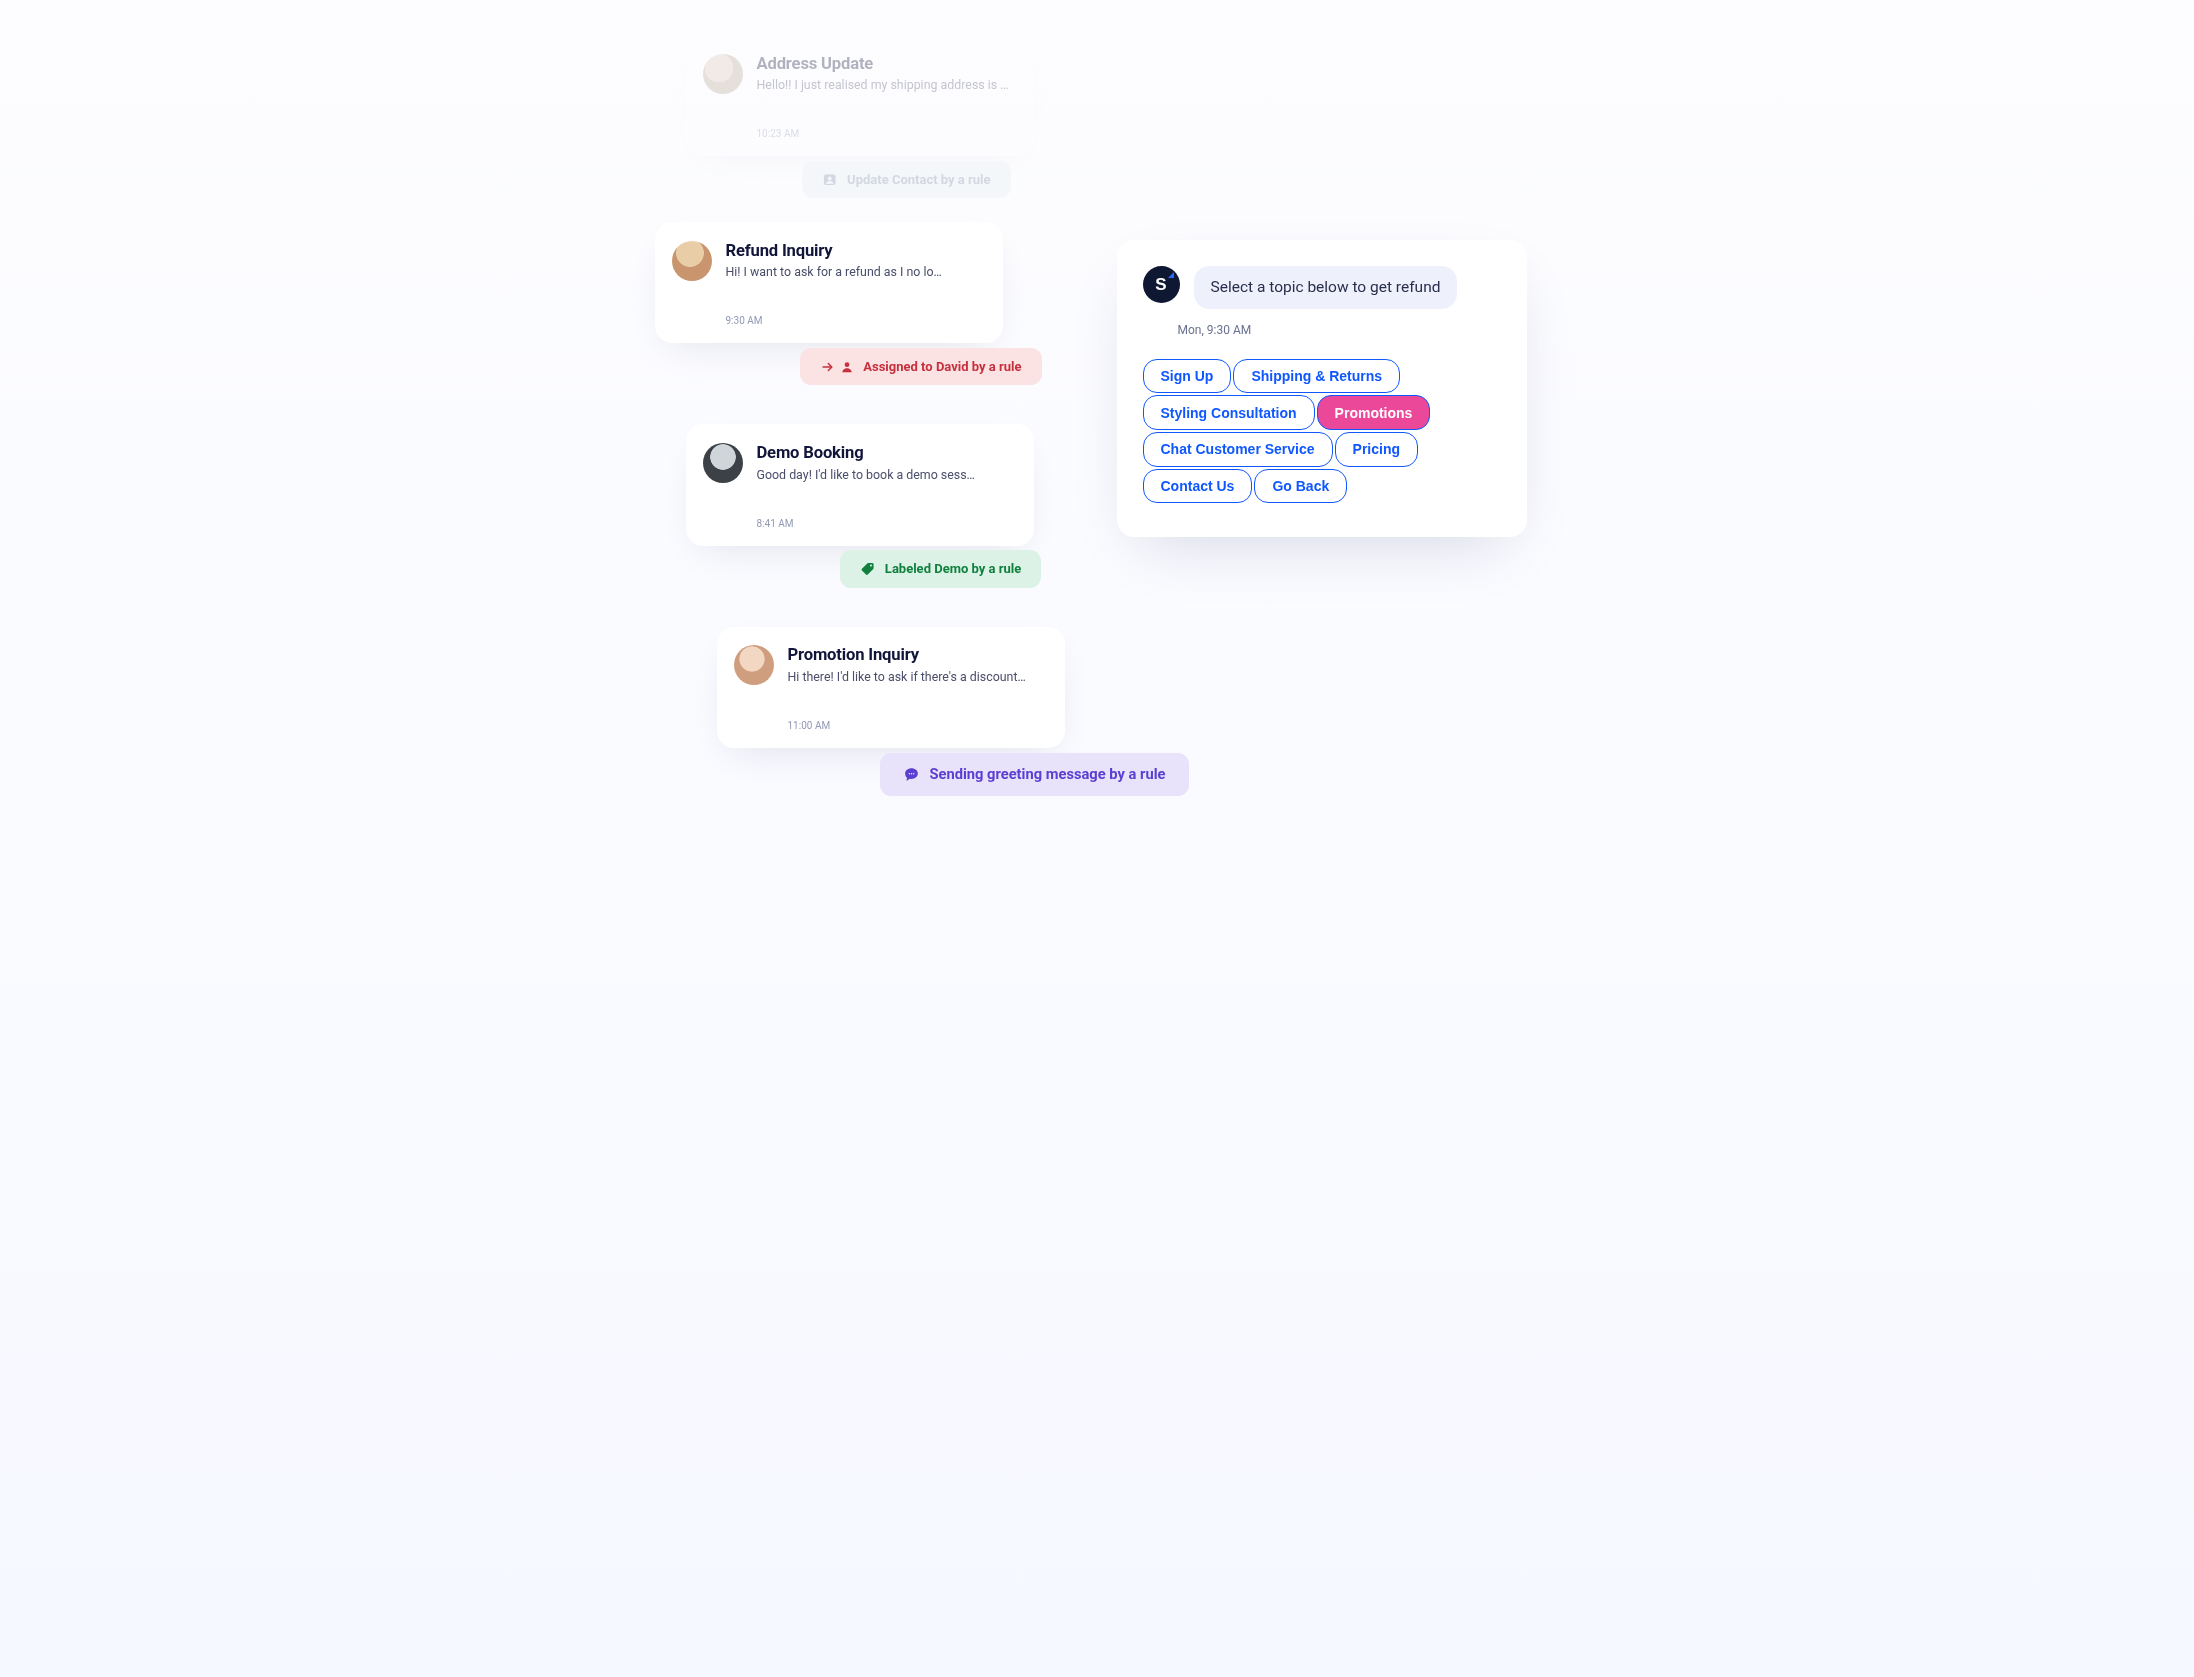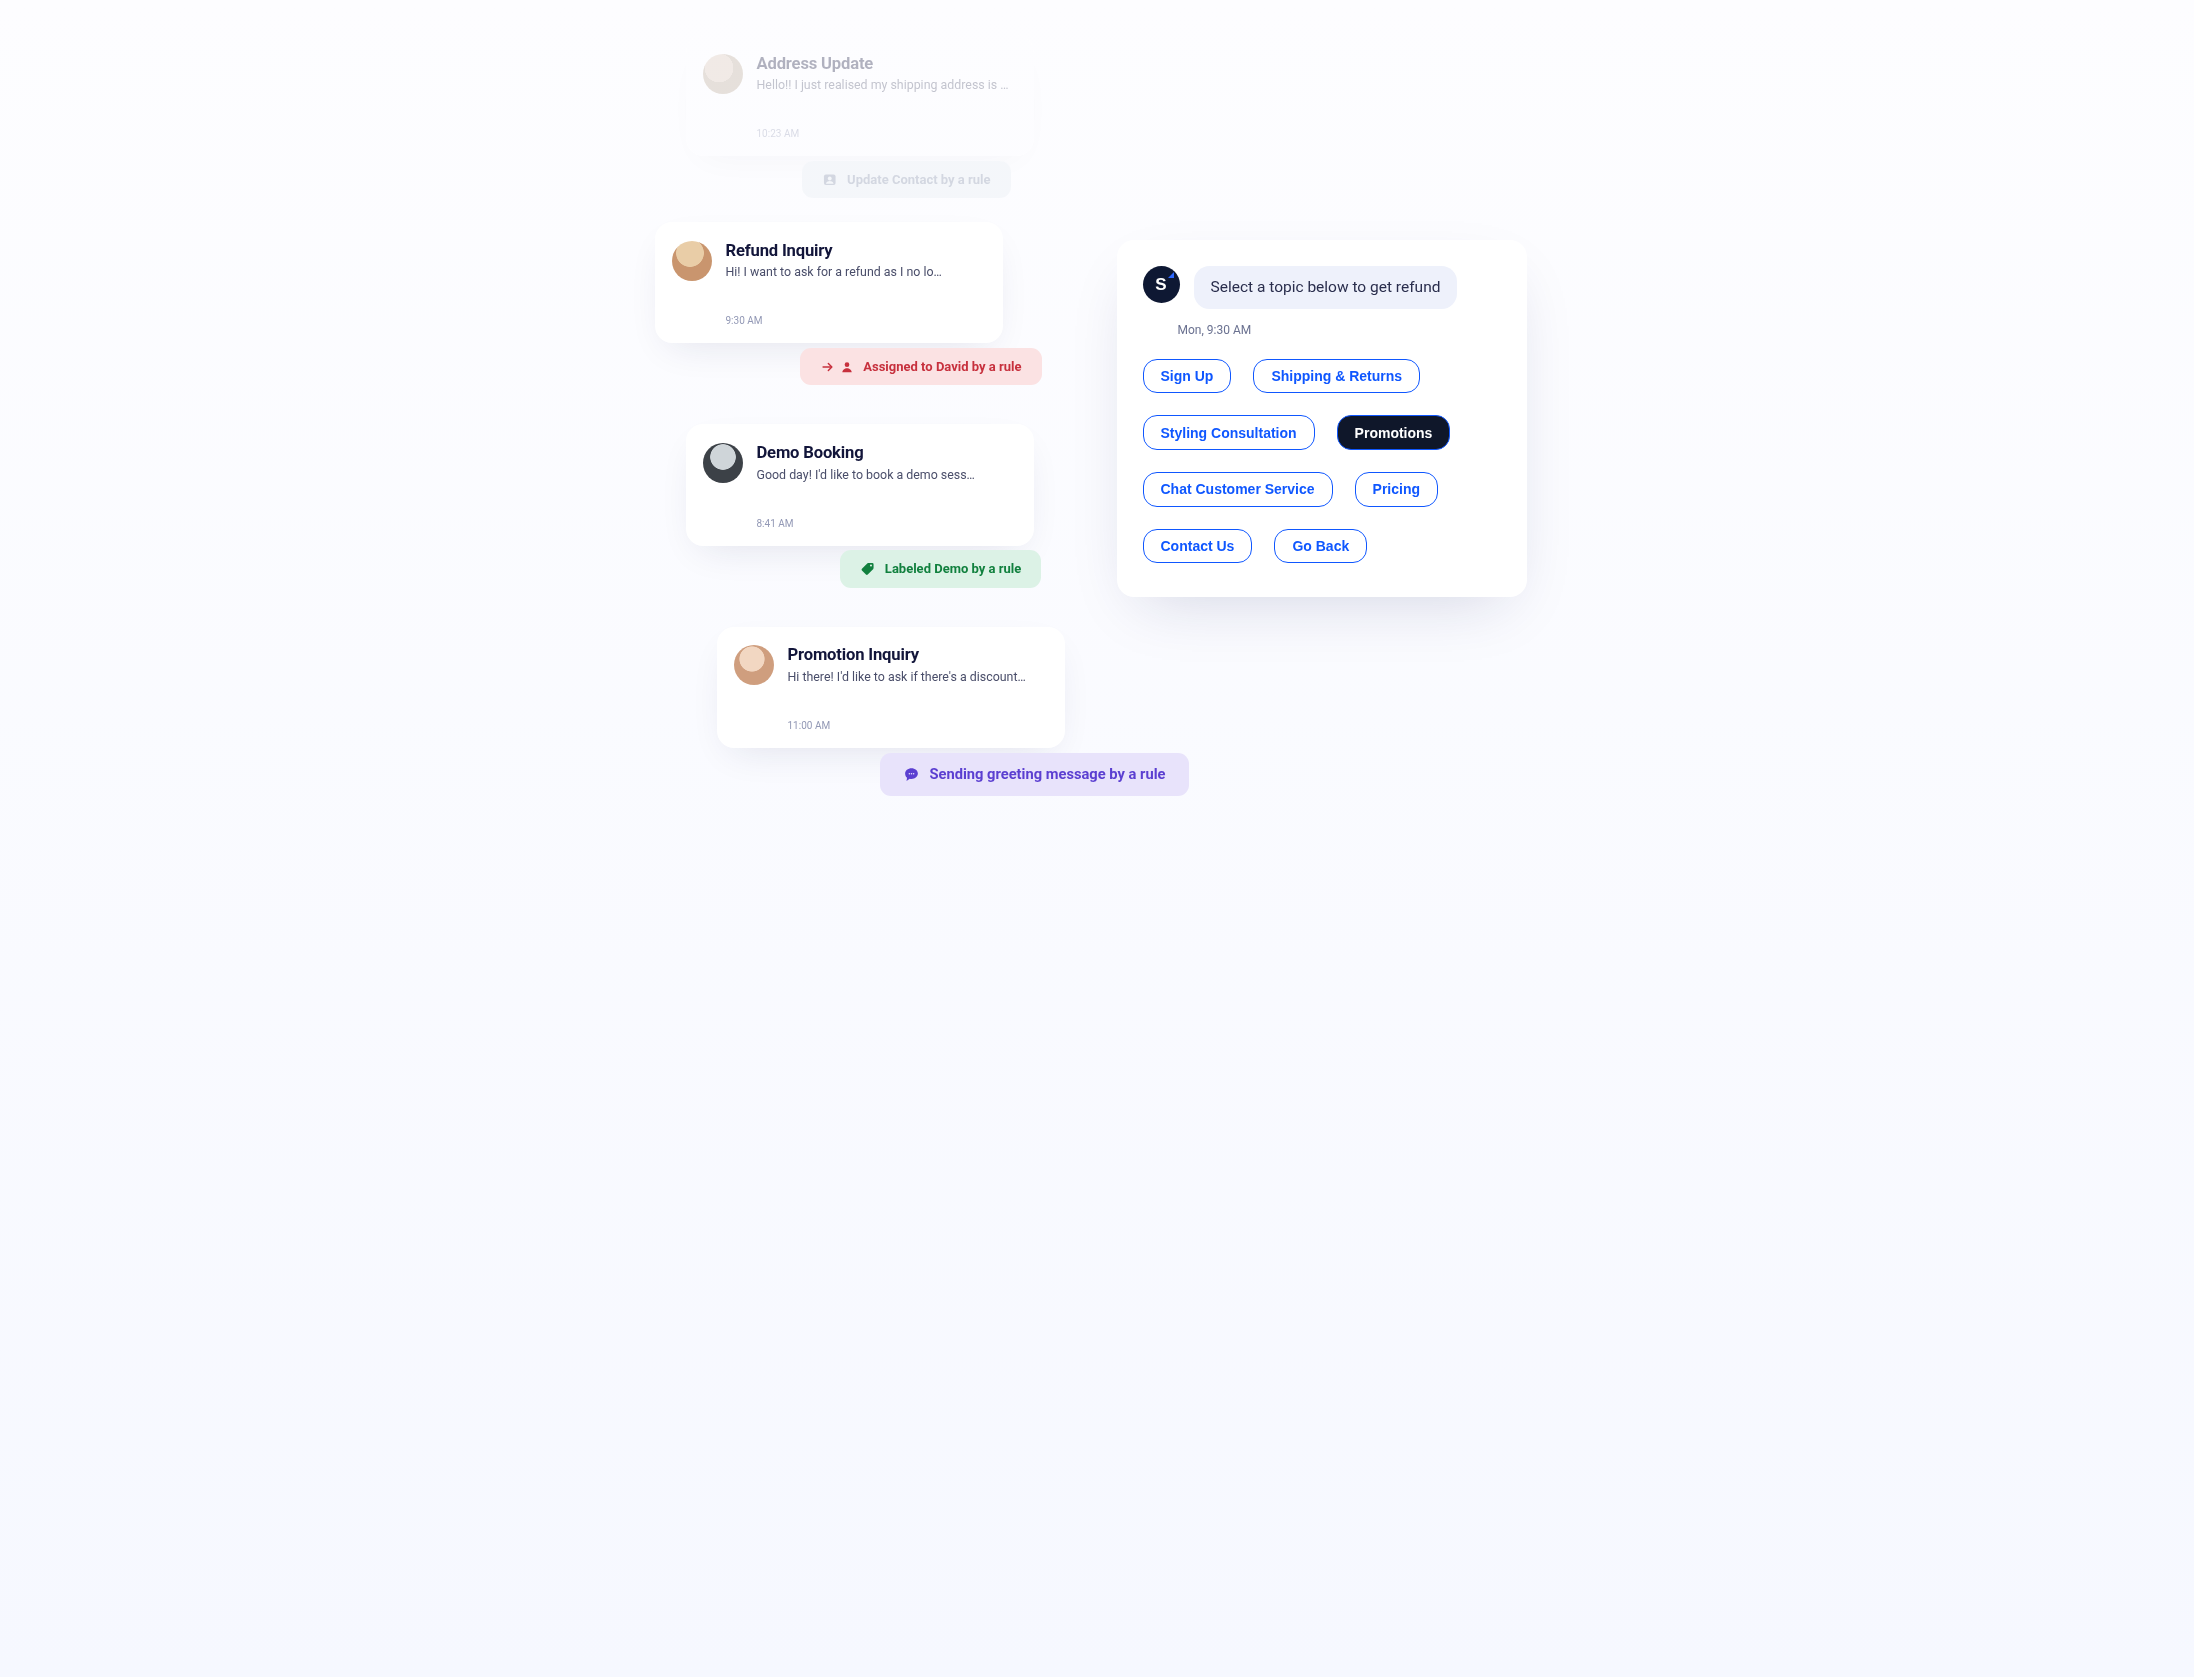--- a/index.html
+++ b/index.html
@@ -83,27 +83,27 @@
   .brand span { color:#fff; font-weight:700; font-size:17px; font-family: Arial, sans-serif;}
   .brand::after{
     content:""; position:absolute; top:6.2px; right:5.4px;
     width:0;height:0;border-left:6.2px solid transparent;border-bottom:6.2px solid #2c67ff;
   }
   .prompt-bubble{
     background:#eef1fb; border-radius:15.5px; padding:12.4px 17px;
     font-size:15.5px; color:#2a2e4d;
   }
   .meta { font-size:12px; color:#6a7190; margin-left:35px; margin-bottom:22px;}
-  .chips { display:flex; flex-wrap:wrap; gap:22px; }
+  .chips { display:flex; flex-wrap:wrap; gap:2px; }
   .chip {
     border:1.5px solid #0f57ff; color:#0f57ff; background:#fff;
     border-radius:14px; padding:9.3px 17px; font-size:14px; font-weight:700;
     cursor:pointer; line-height:1;
   }
-  .chip.active { background:#0f172a; color:#fff; }
+  .chip.active { background:#ec4899; color:#fff; }
 </style>
 </head>
 <body>
 
 <div class="canvas">
 
   <div class="convo-col">
 
     <div class="convo-card faded indent-1" style="margin-bottom:66px">
       <div class="avatar av1"></div>

